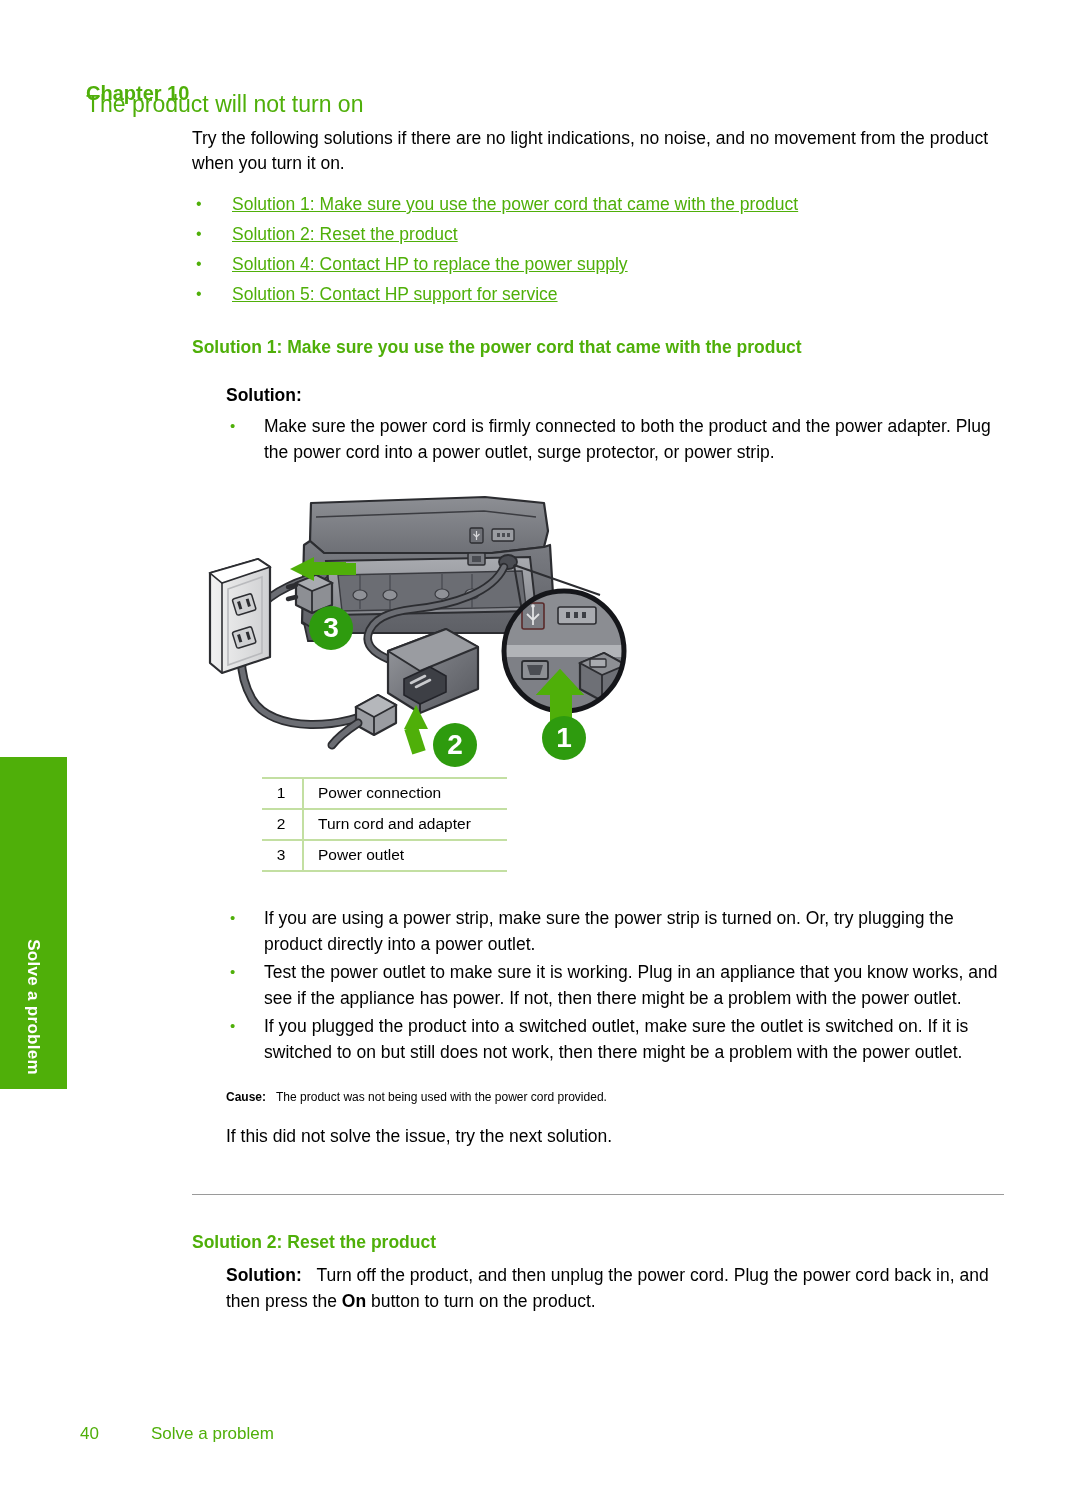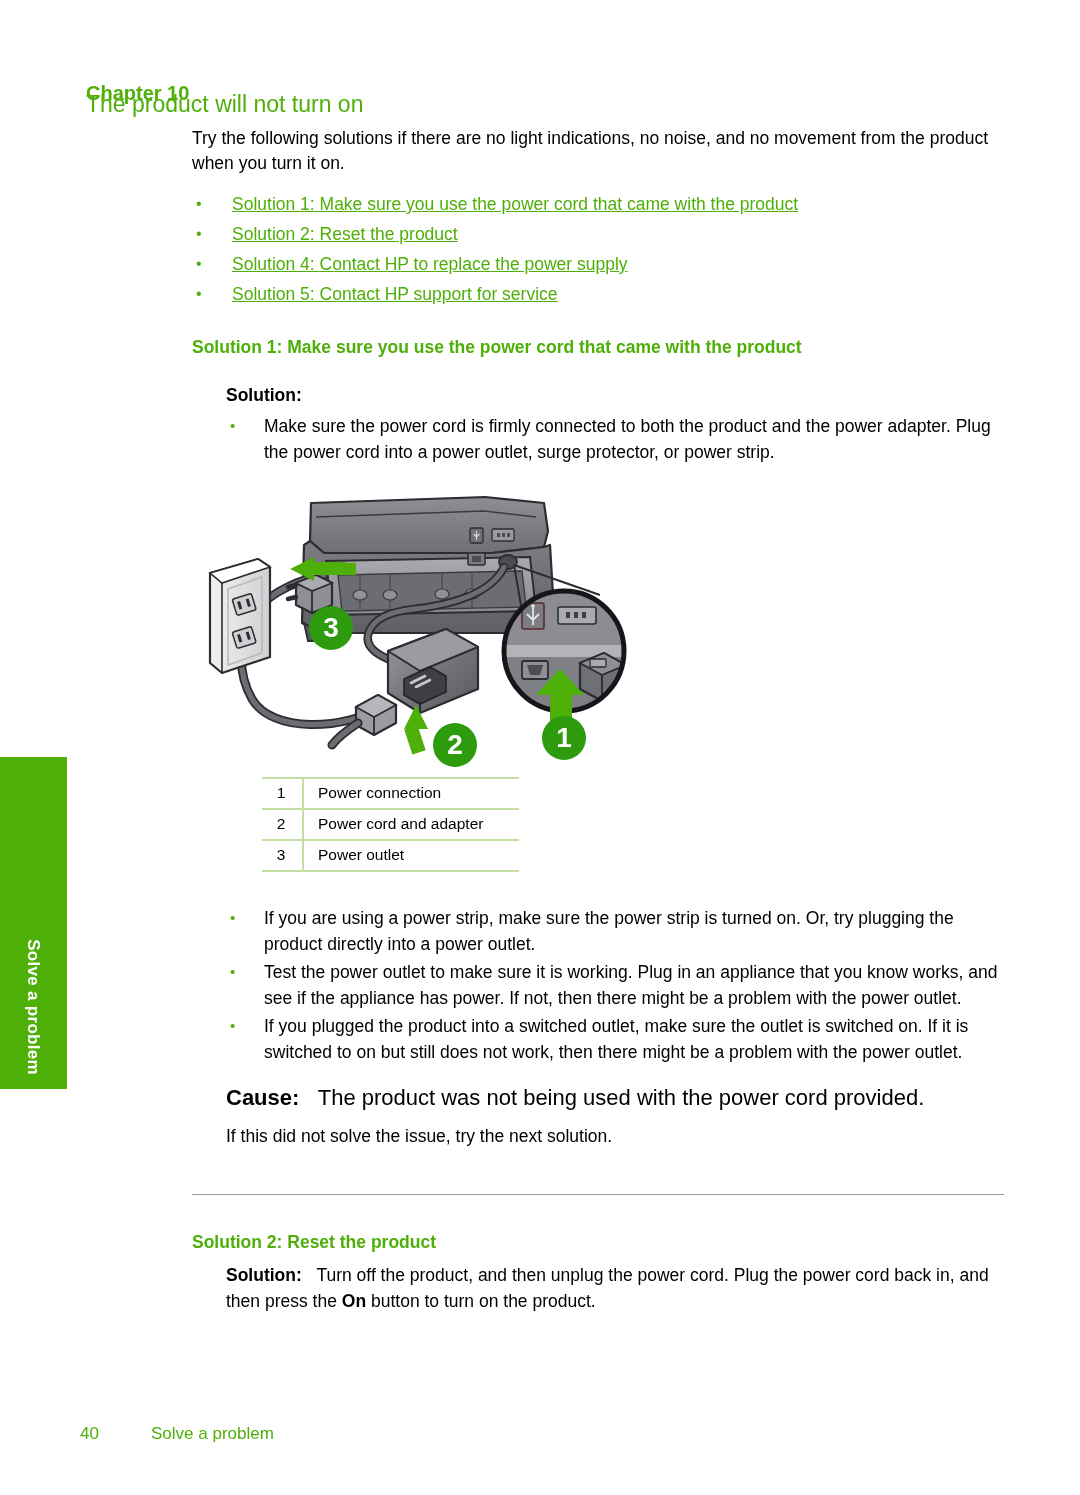--- a/index.html
+++ b/index.html
@@ -166,21 +166,21 @@
     border-right: 2px solid #C3DFA2;
     padding-right: 10px;
   }
   table.legend td.desc {
     padding-left: 14px;
     padding-right: 36px;
     white-space: nowrap;
   }
 
   .cause-row {
-    font-size: 22px;
+    font-size: 12px;
     line-height: 25.5px;
     margin: 20px 0 0 34px;
   }
   .cause-row b { font-weight: bold; }
   .next-row {
     font-size: 17.5px;
     line-height: 25.5px;
     margin: 13px 0 0 34px;
   }
 
@@ -430,21 +430,21 @@
   </div>
 
   <table class="legend">
     <tbody>
       <tr>
         <td class="num">1</td>
         <td class="desc">Power connection</td>
       </tr>
       <tr>
         <td class="num">2</td>
-        <td class="desc">Power cord and adapter</td>
+        <td class="desc">Turn cord and adapter</td>
       </tr>
       <tr>
         <td class="num">3</td>
         <td class="desc">Power outlet</td>
       </tr>
     </tbody>
   </table>
 
   <ul class="body-list" style="margin-top:34px;">
     <li>If you are using a power strip, make sure the power strip is turned on. Or, try plugging the product directly into a power outlet.</li>

